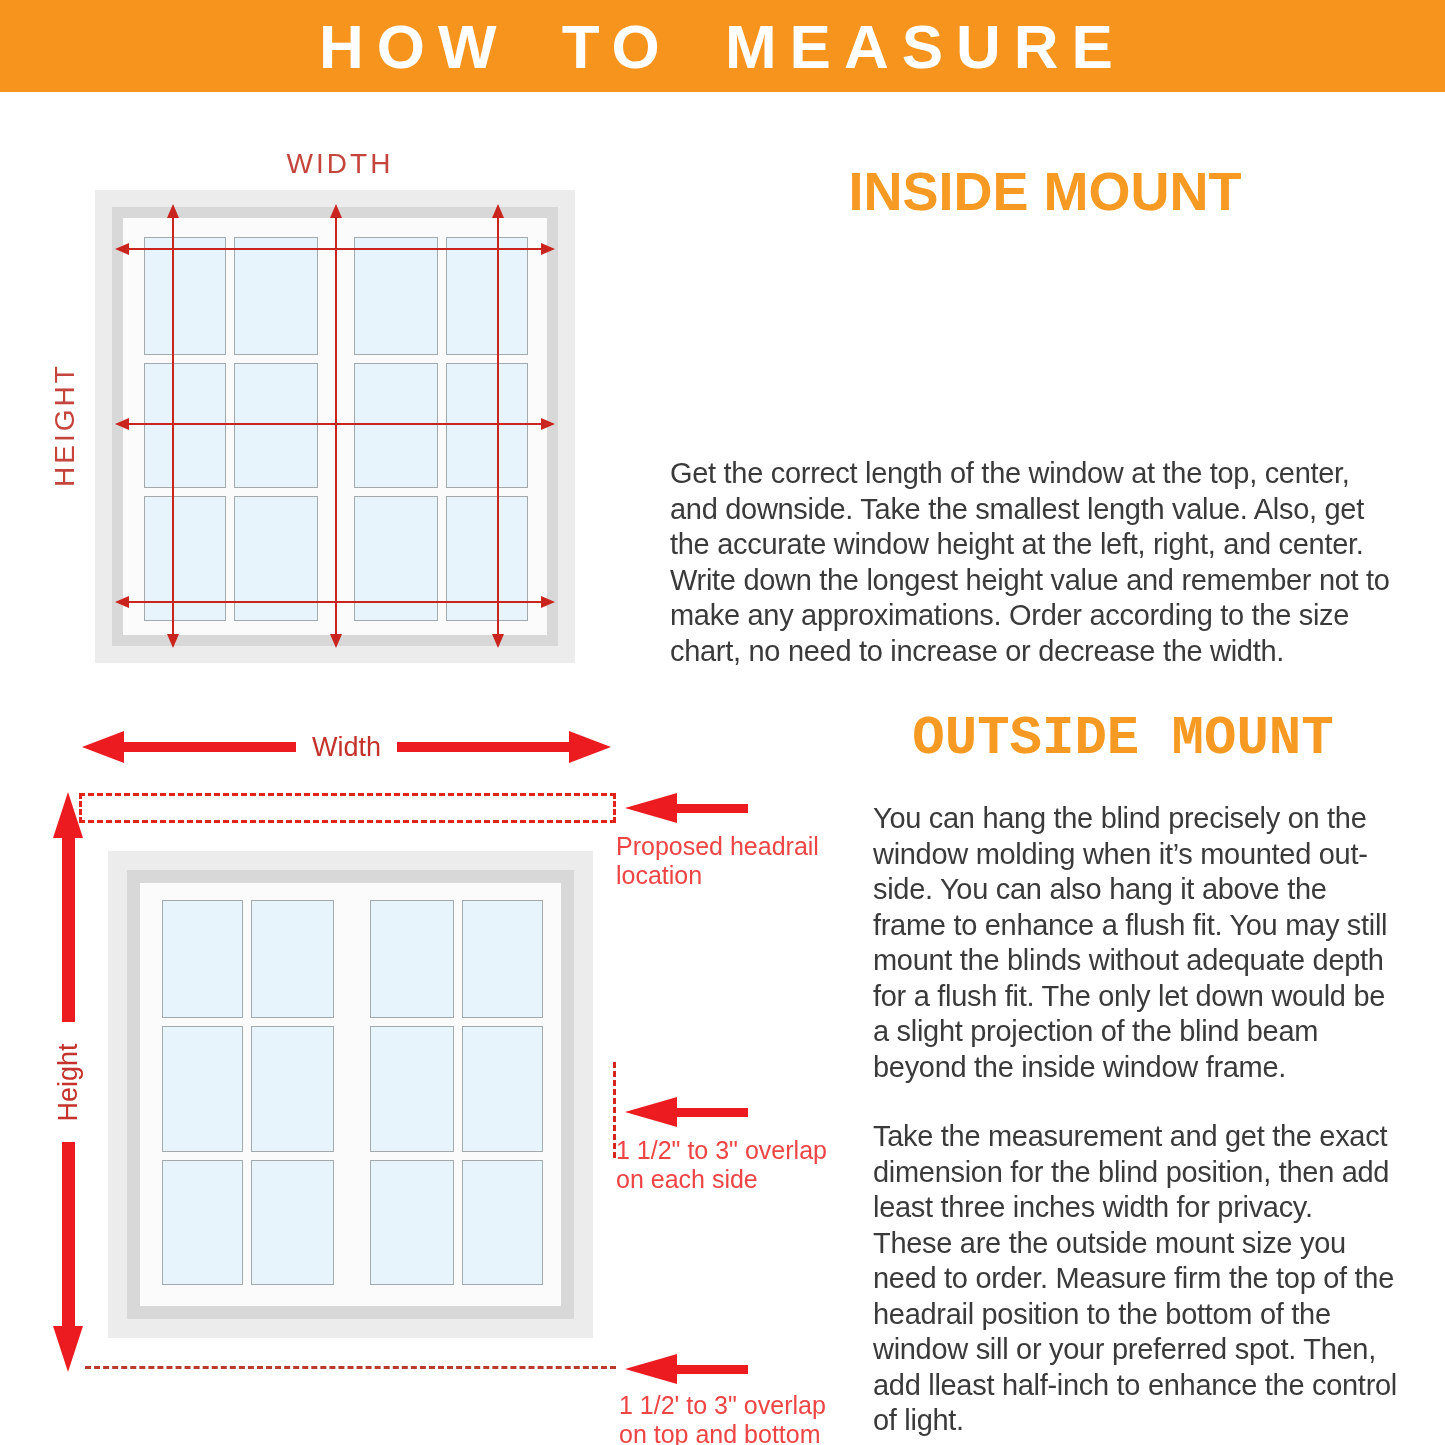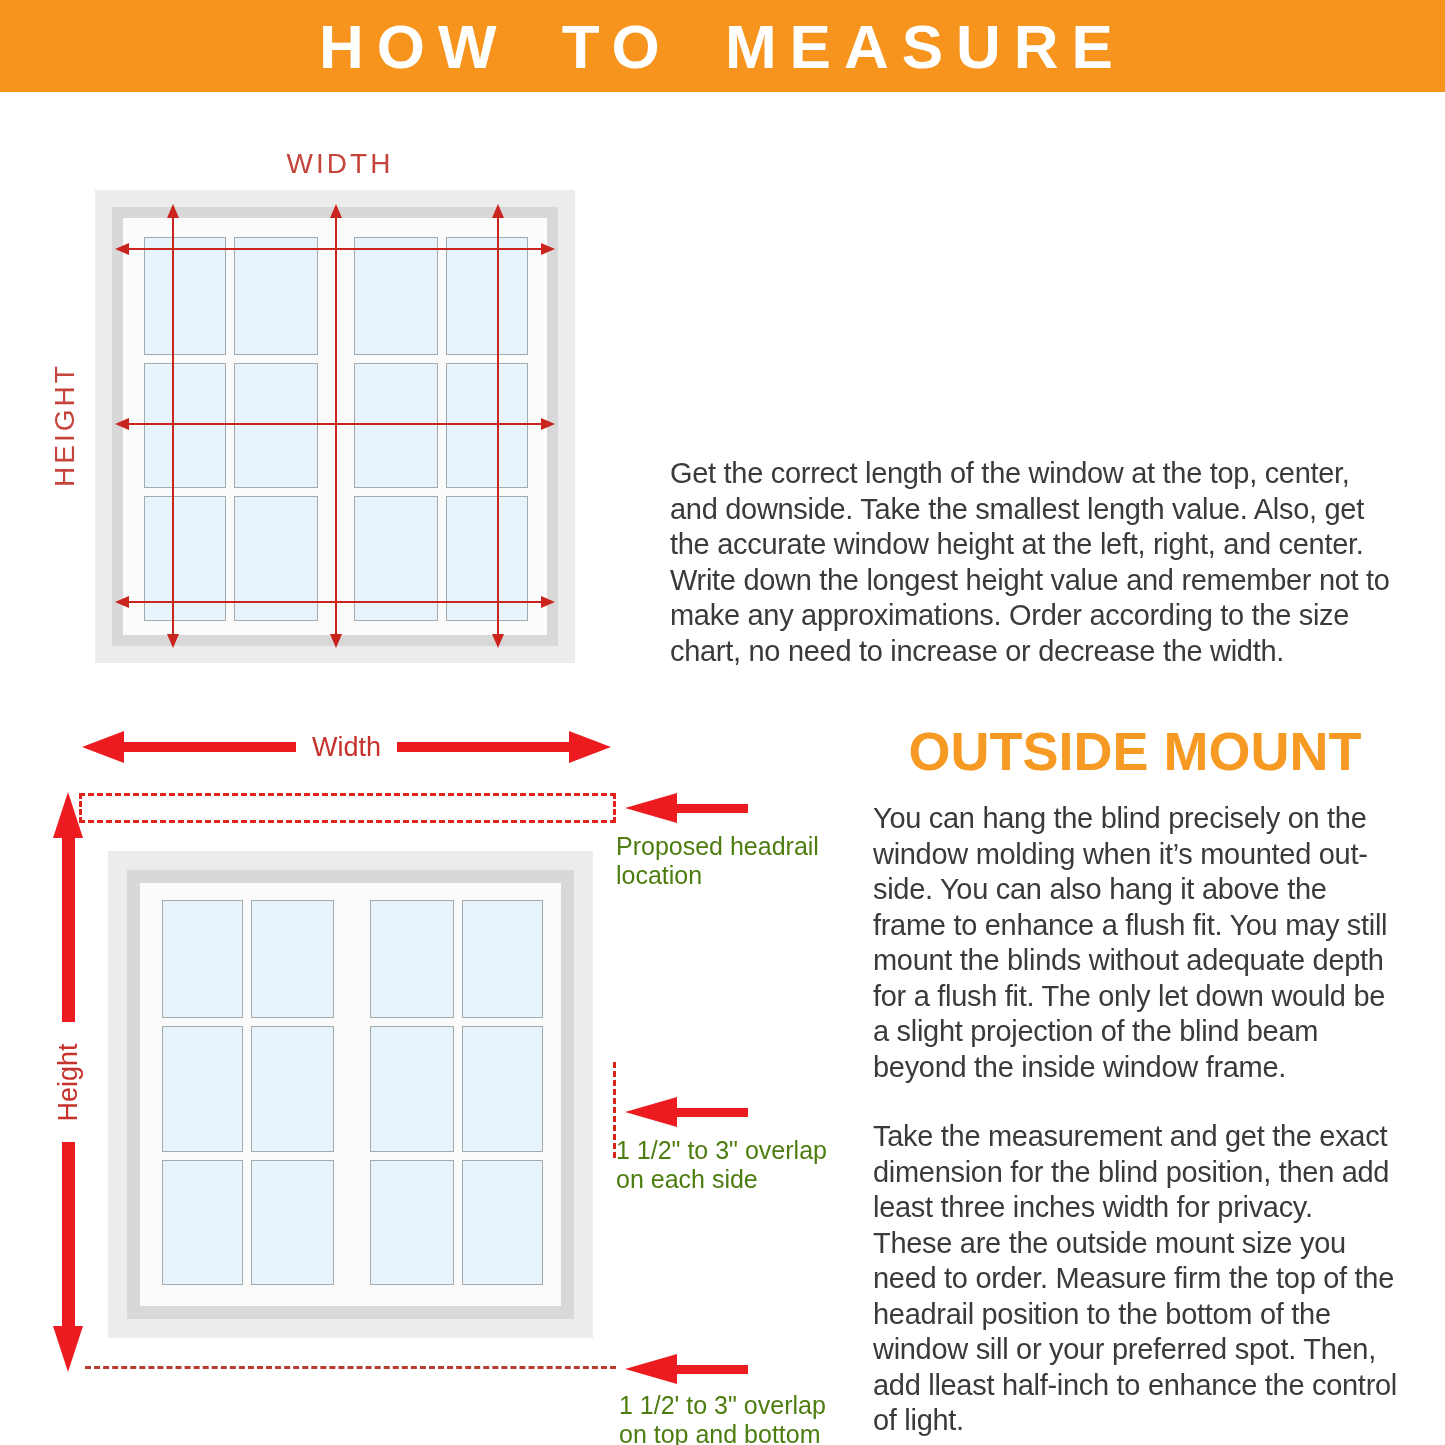--- a/index.html
+++ b/index.html
@@ -10,21 +10,21 @@
   .banner{position:absolute;left:0;top:0;width:1445px;height:92px;background:#F7941E;
           display:flex;align-items:center;justify-content:center;}
   .banner h1{margin:0;color:#ffffff;font-size:62px;font-weight:bold;
              letter-spacing:13px;word-spacing:22px;white-space:nowrap;}
 
   
   .body-text{position:absolute;color:#3A3A3A;font-size:29px;letter-spacing:-0.3px;
              line-height:35.5px;white-space:pre;}
   .section-heading{position:absolute;color:#F79A23;font-weight:bold;font-size:54px;
                    text-align:center;white-space:nowrap;}
-  .red-label{position:absolute;color:#4d7c0f;font-size:25px;line-height:29px;white-space:pre;}
+  .red-label{position:absolute;color:#ef4444;font-size:25px;line-height:29px;white-space:pre;}
 
   
   .win{position:absolute;background:#ECECEC;}
   .win .mid{position:absolute;background:#D8D8D8;}
   .win .inner{position:absolute;background:#FBFBFB;}
   .win-a .mid{inset:17px;}
   .win-a .inner{inset:28px;}
   .win-b .mid{inset:19px;}
   .win-b .inner{inset:32px;}
   .panes{position:absolute;display:grid;
@@ -117,20 +117,21 @@
     </div>
   </div>
 
   <div class="tline-h" style="left:123px;top:248px;width:424px;"></div>
   <div class="tline-h" style="left:123px;top:423px;width:424px;"></div>
   <div class="tline-h" style="left:123px;top:601px;width:424px;"></div>
   <div class="tline-v" style="left:172px;top:212px;height:428px;"></div>
   <div class="tline-v" style="left:335px;top:212px;height:428px;"></div>
   <div class="tline-v" style="left:497px;top:212px;height:428px;"></div>
 
+  <h2 class="section-heading" style="left:745px;top:160px;width:600px;margin:0;">INSIDE MOUNT</h2>
   <div class="body-text" style="left:670px;top:456px;">Get the correct length of the window at the top, center,
 and downside. Take the smallest length value. Also, get
 the accurate window height at the left, right, and center.
 Write down the longest height value and remember not to
 make any approximations. Order according to the size
 chart, no need to increase or decrease the width.</div>
 
   <div class="thick-h" style="left:82px;top:731px;width:529px;height:32px;">
     <div class="tri-l"></div>
     <div class="seg"></div>
@@ -186,21 +187,21 @@
 on each side</div>
 
   <div class="dash-h" style="left:85px;top:1366px;width:531px;"></div>
   <div class="larrow" style="left:625px;top:1354px;">
     <div class="head"></div>
     <div class="shaft"></div>
   </div>
   <div class="red-label" style="left:619px;top:1391px;">1 1/2' to 3" overlap
 on top and bottom</div>
 
-  <h2 class="section-heading" style="left:873px;top:708px;width:500px;margin:12px;">OUTSIDE MOUNT</h2>
+  <h2 class="section-heading" style="left:873px;top:708px;width:500px;margin:0;font-family:Liberation Mono, monospace;">OUTSIDE MOUNT</h2>
   <div class="body-text" style="left:873px;top:1119px;">Take the measurement and get the exact
 dimension for the blind position, then add
 least three inches width for privacy.
 These are the outside mount size you
 need to order. Measure firm the top of the
 headrail position to the bottom of the
 window sill or your preferred spot. Then,
 add lleast half-inch to enhance the control
 of light.</div>
   <div class="body-text" style="left:873px;top:801px;">You can hang the blind precisely on the

